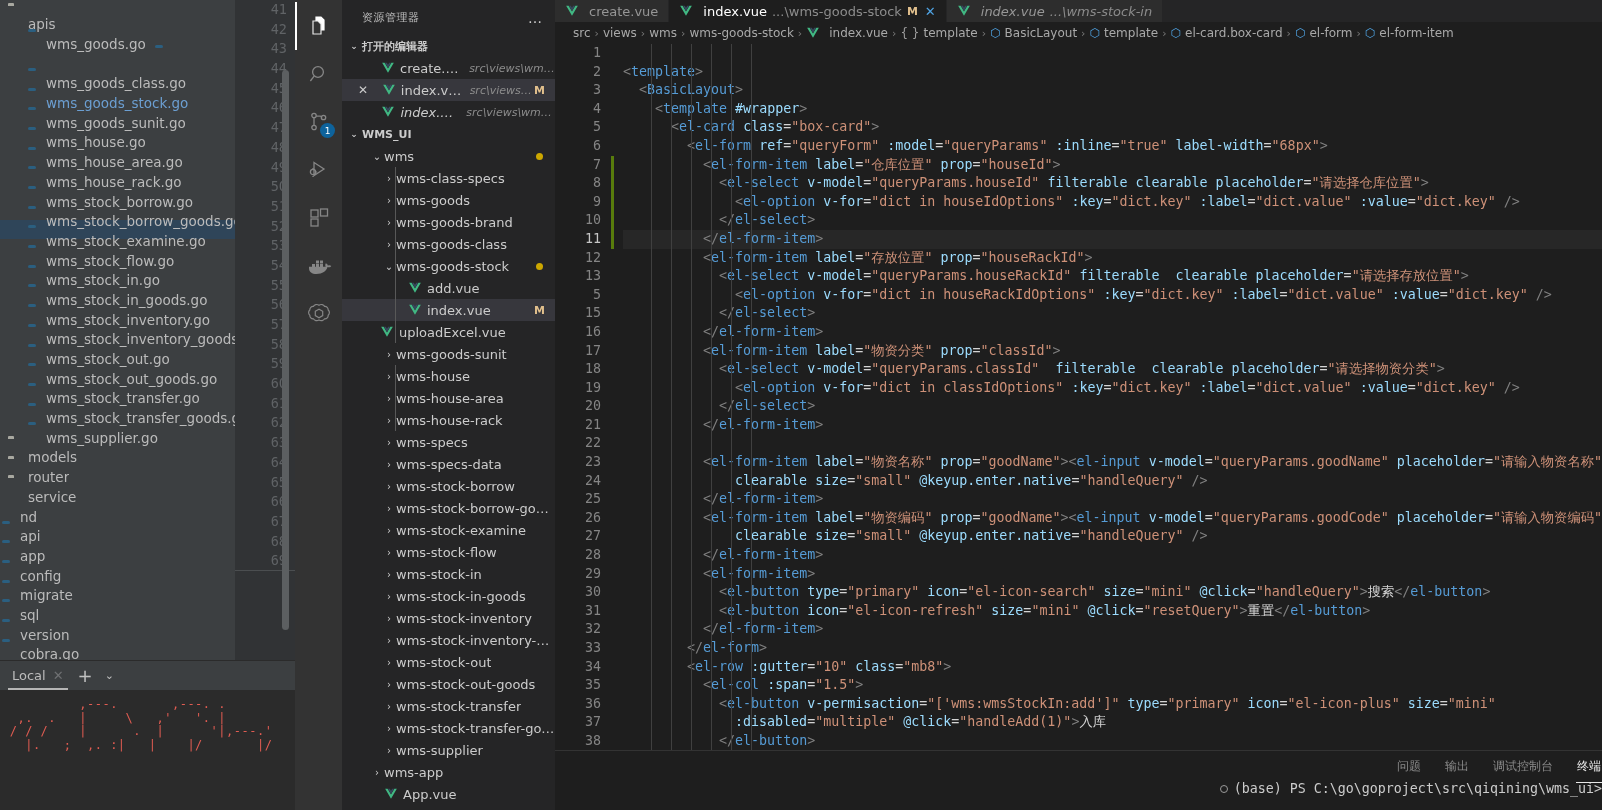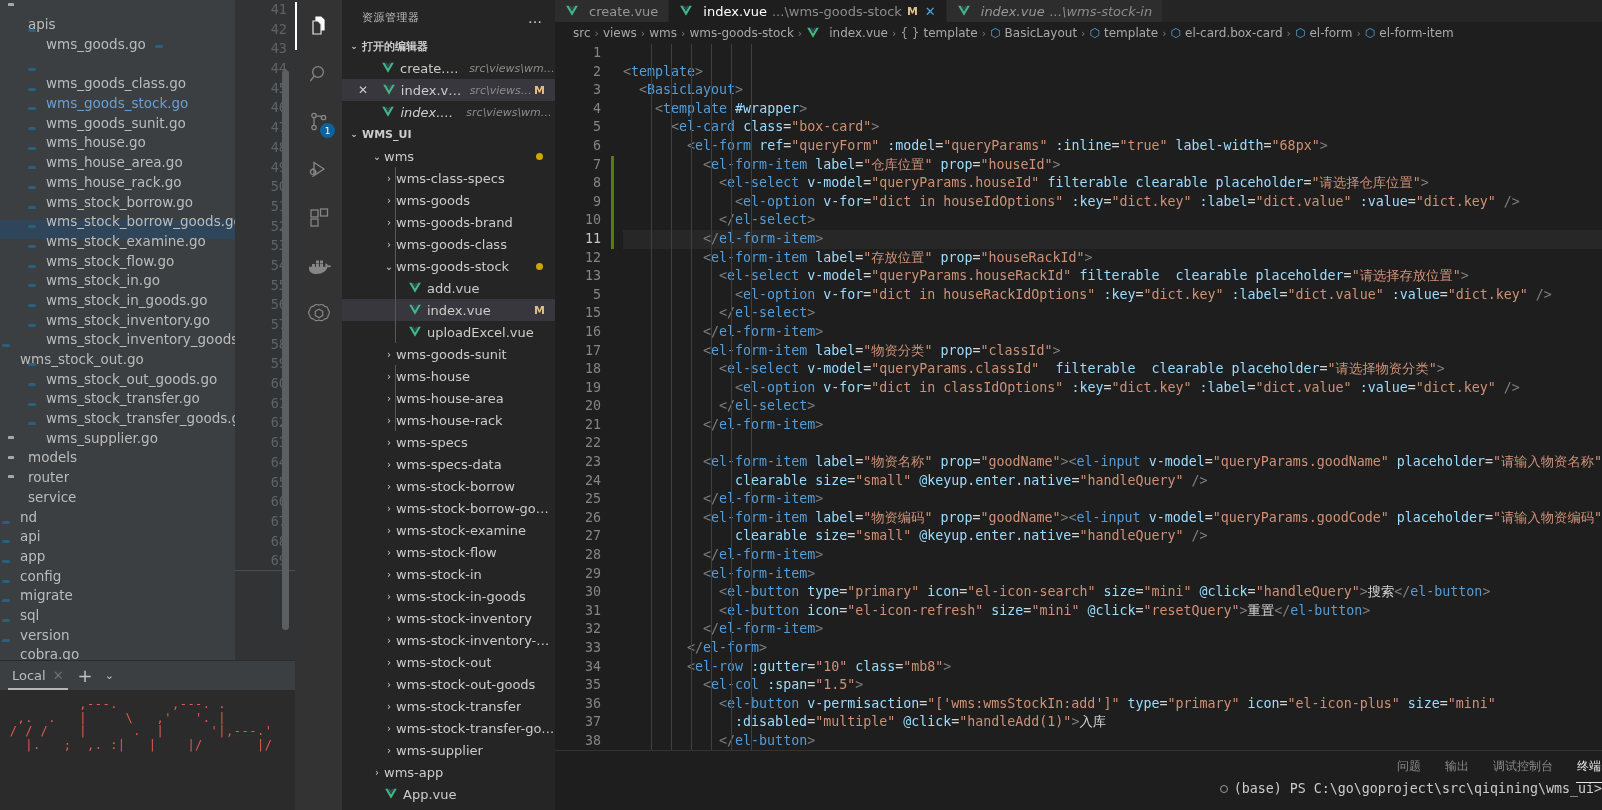--- a/index.html
+++ b/index.html
@@ -183,21 +183,21 @@
             <span class="lbl">wms_stock_in_goods.go</span>
           </div>
           <div class="gl-row" style="padding-left: 26px;">
             <span class="ic"><span class="ic-go"></span></span>
             <span class="lbl">wms_stock_inventory.go</span>
           </div>
           <div class="gl-row" style="padding-left: 26px;">
             <span class="ic"><span class="ic-go"></span></span>
             <span class="lbl">wms_stock_inventory_goods.go</span>
           </div>
-          <div class="gl-row" style="">
+          <div class="gl-row" style="padding-left: 26px;">
             <span class="ic"><span class="ic-go"></span></span>
             <span class="lbl">wms_stock_out.go</span>
           </div>
           <div class="gl-row" style="padding-left: 26px;">
             <span class="ic"><span class="ic-go"></span></span>
             <span class="lbl">wms_stock_out_goods.go</span>
           </div>
           <div class="gl-row" style="padding-left: 26px;">
             <span class="ic"><span class="ic-go"></span></span>
             <span class="lbl">wms_stock_transfer.go</span>
@@ -446,21 +446,21 @@
           </div>
           <div class="sb-row sel" style="padding-left: 52px;">
             <span class="tw2"></span>
             <svg class="vue-ic" viewBox="0 0 24 24">
               <path d="M2 3h4.2L12 13 17.8 3H22L12 20z" fill="#41b883"></path>
               <path d="M6.8 3h3.1L12 6.6 14.1 3h3.1L12 12z" fill="#35495e"></path>
             </svg>
             <span class="nm">index.vue</span>
             <span class="mbadge">M</span>
           </div>
-          <div class="sb-row" style="padding-left: 52px;">
+          <div class="sb-row" style="padding-left: 24px;">
             <span class="tw2"></span>
             <svg class="vue-ic" viewBox="0 0 24 24">
               <path d="M2 3h4.2L12 13 17.8 3H22L12 20z" fill="#41b883"></path>
               <path d="M6.8 3h3.1L12 6.6 14.1 3h3.1L12 12z" fill="#35495e"></path>
             </svg>
             <span class="nm">uploadExcel.vue</span>
           </div>
           <div class="sb-row" style="padding-left: 40px;">
             <span class="tw2">›</span>
             <span class="nm">wms-goods-sunit</span>

